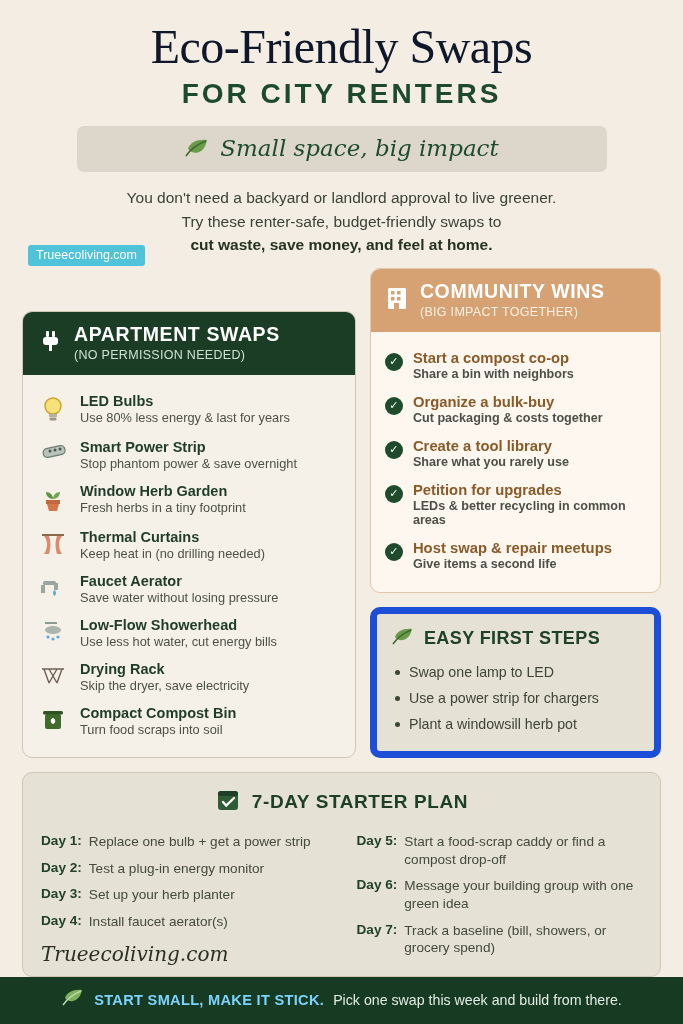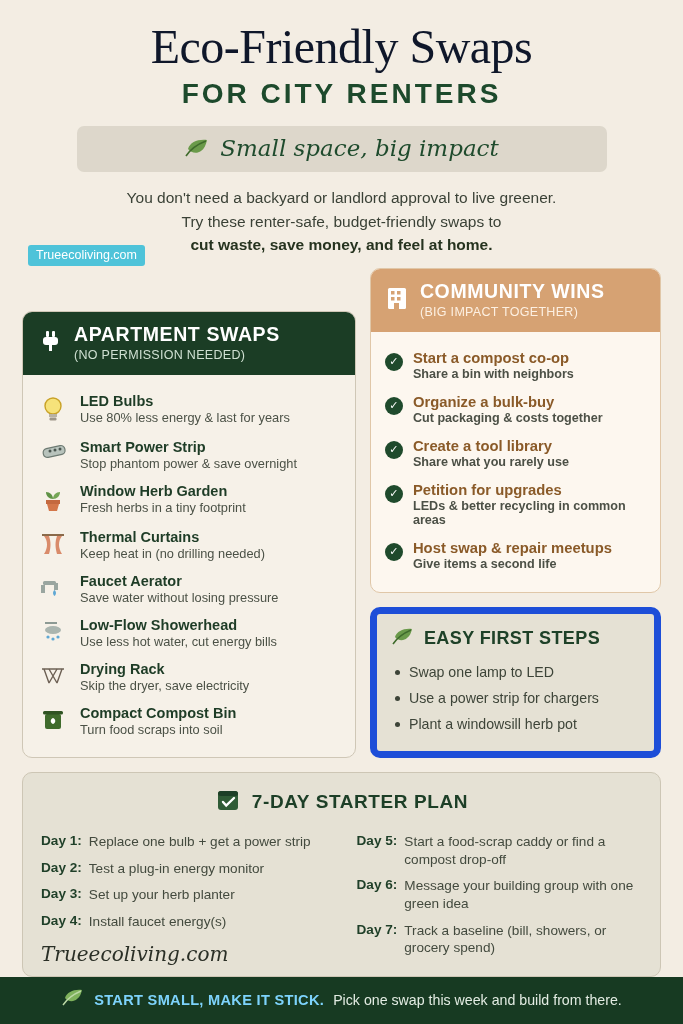--- a/index.html
+++ b/index.html
@@ -443,21 +443,21 @@
         <div class="plan-row">
           <span class="plan-day">Day 2:</span>
           <span class="plan-task">Test a plug-in energy monitor</span>
         </div>
         <div class="plan-row">
           <span class="plan-day">Day 3:</span>
           <span class="plan-task">Set up your herb planter</span>
         </div>
         <div class="plan-row">
           <span class="plan-day">Day 4:</span>
-          <span class="plan-task">Install faucet energy(s)</span>
+          <span class="plan-task">Install faucet aerator(s)</span>
         </div>
         <div class="brand">Trueecoliving.com</div>
       </div>
 
       <div class="plan-col">
         <div class="plan-row">
           <span class="plan-day">Day 5:</span>
           <span class="plan-task">Start a food-scrap caddy or find a compost drop-off</span>
         </div>
         <div class="plan-row">

